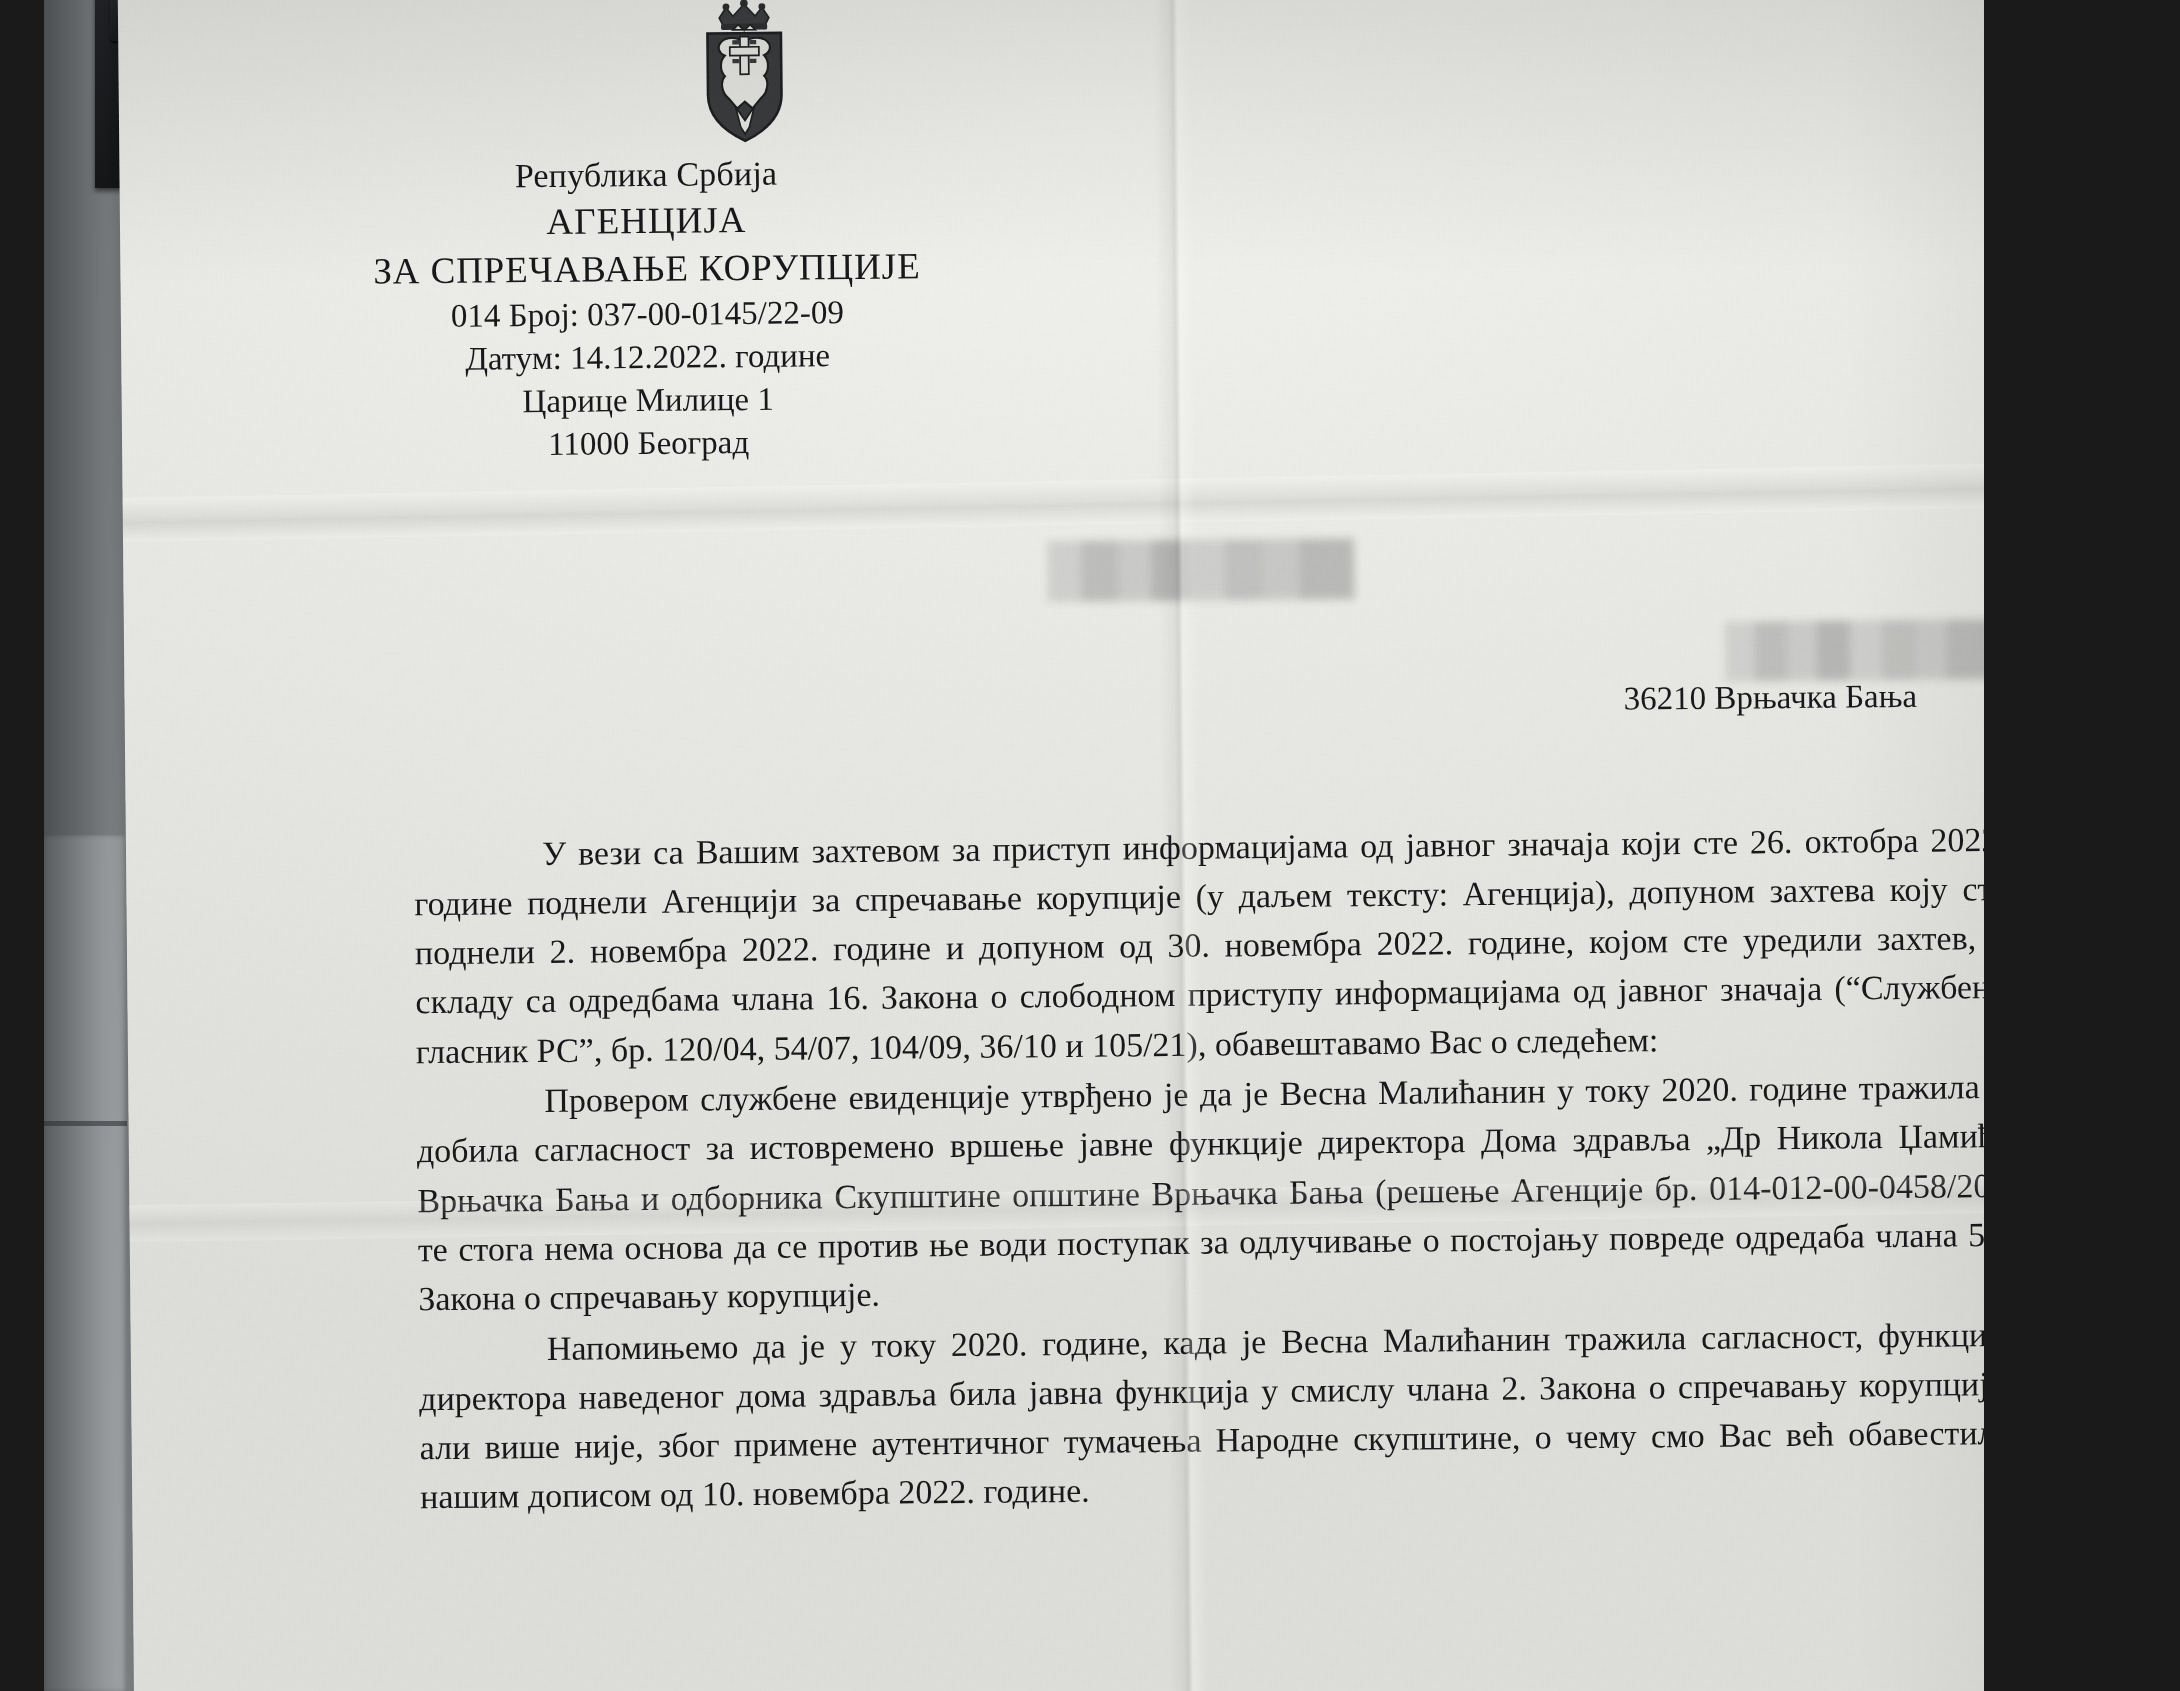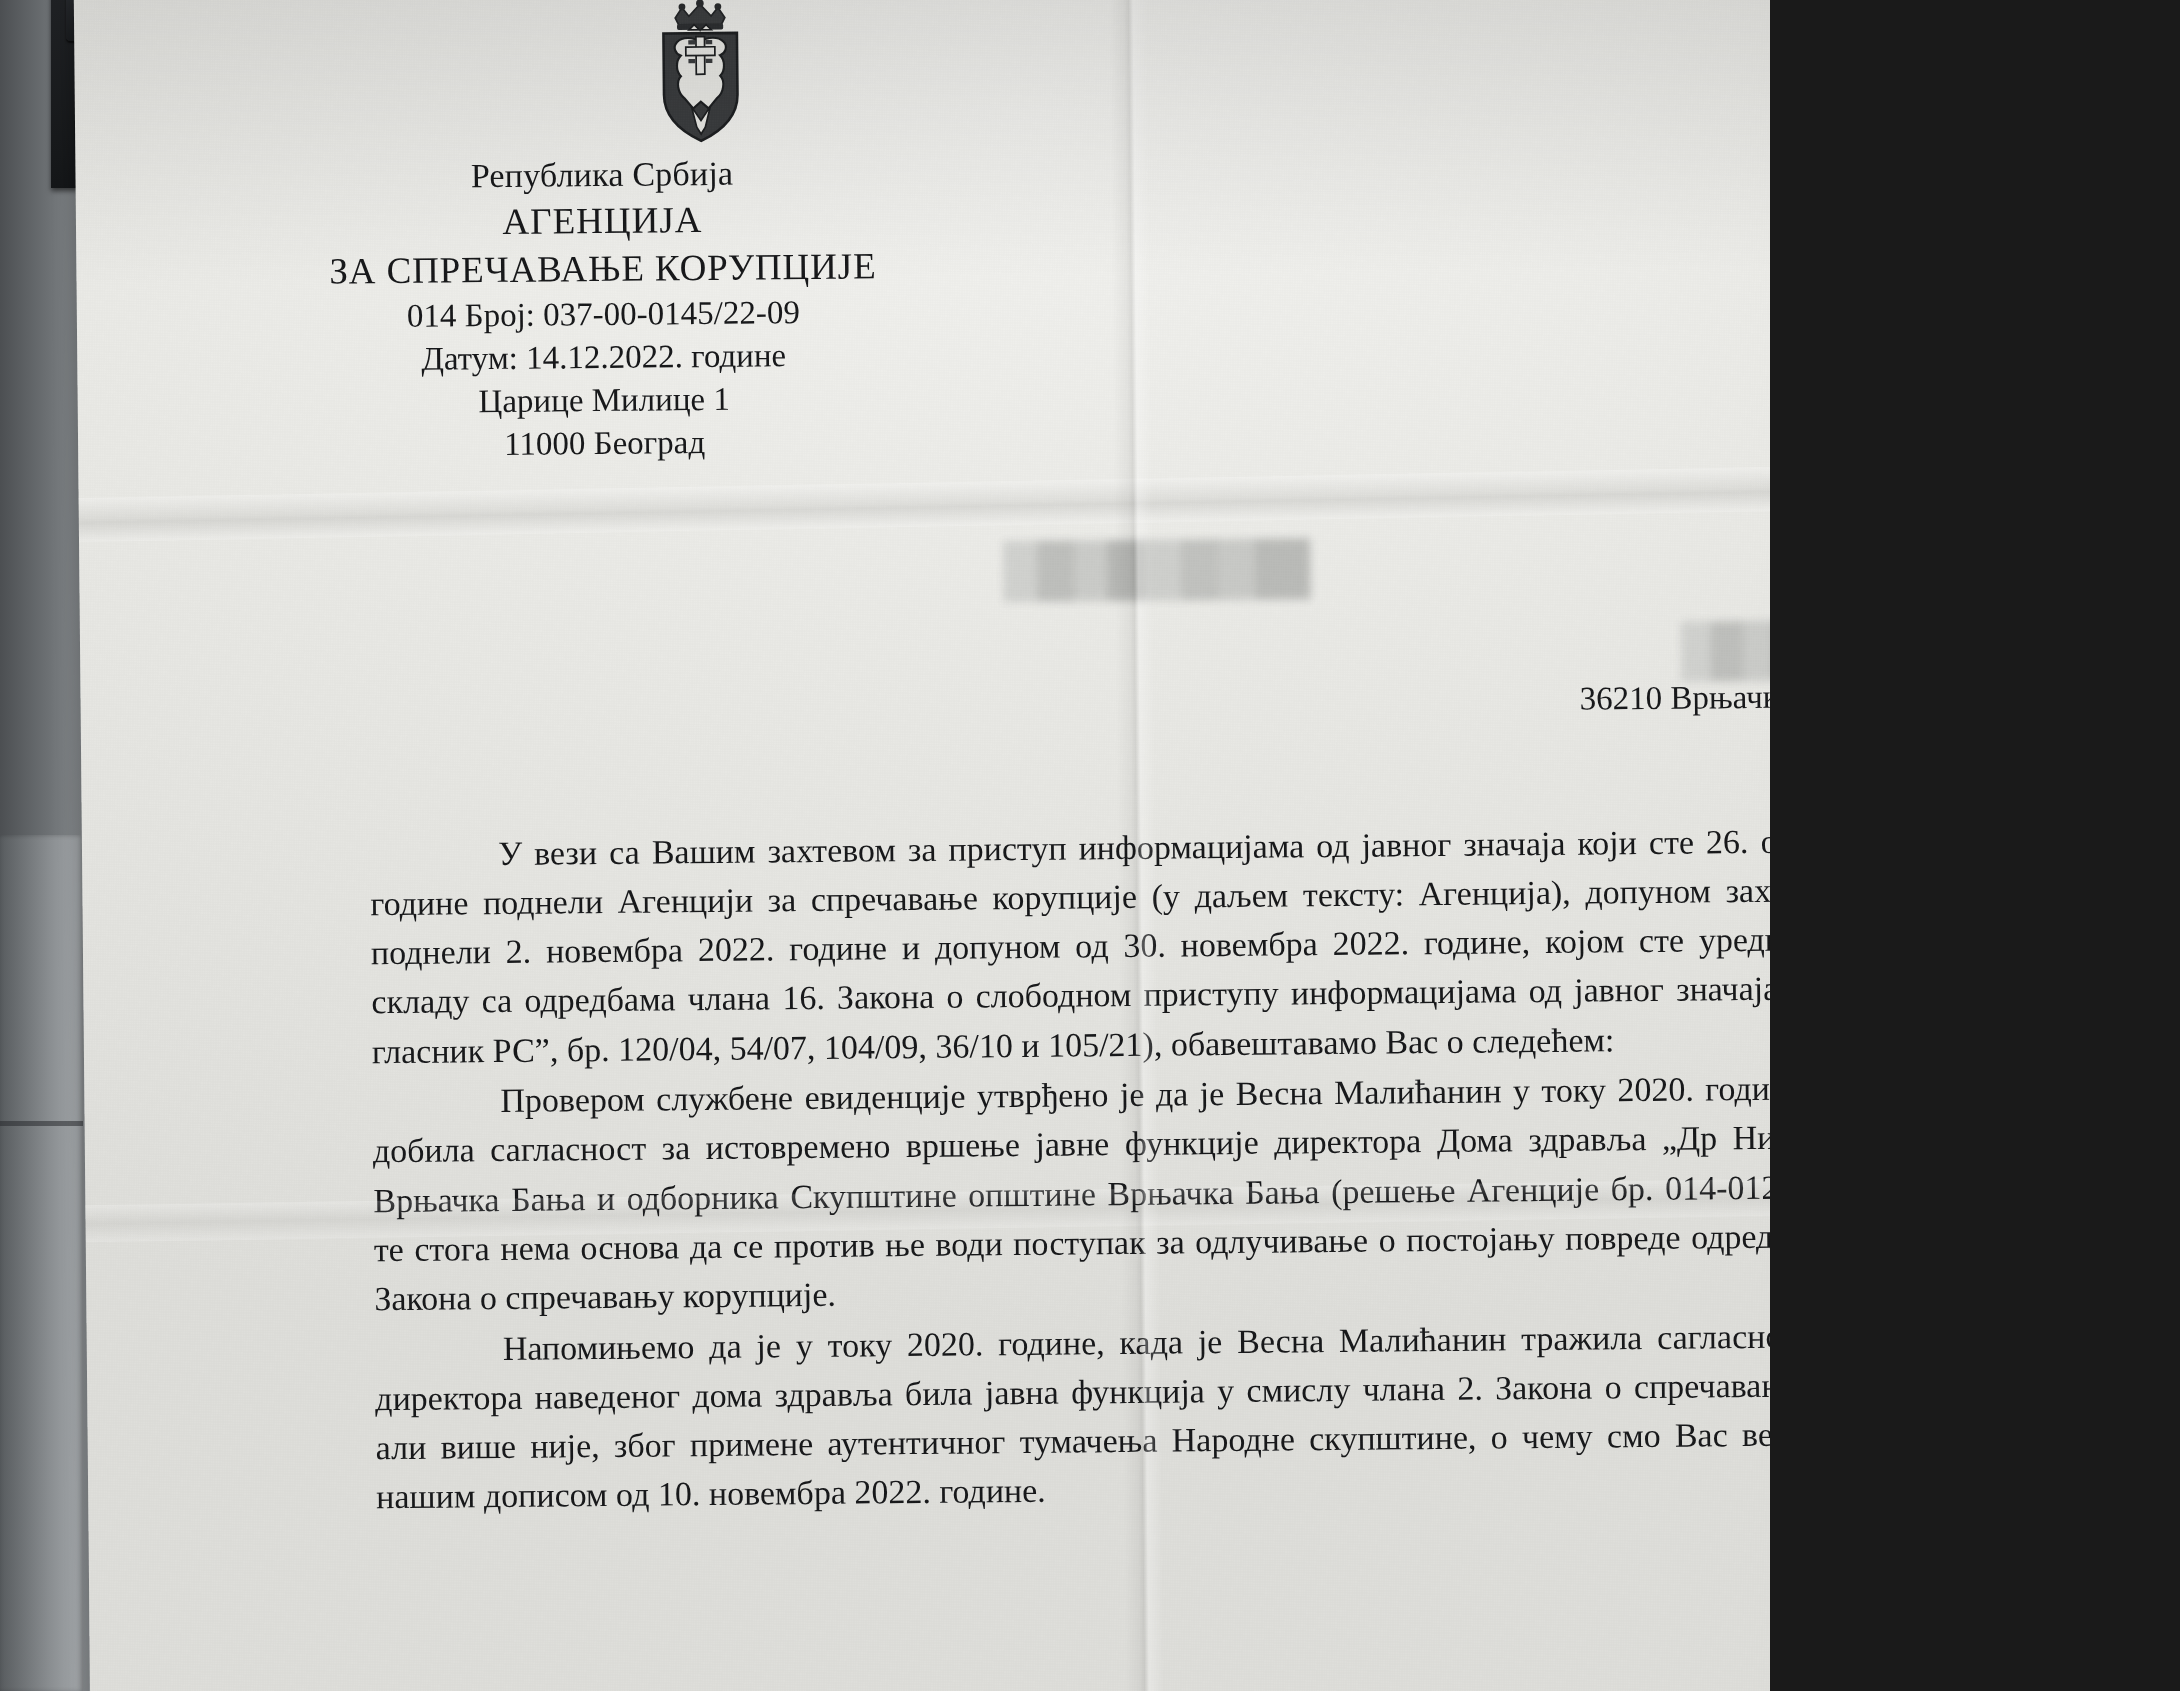--- a/index.html
+++ b/index.html
@@ -2,25 +2,26 @@
 <html style="font-size:13.6px"><head>
 <meta charset="utf-8">
 <style>
   html, body {
     margin: 0;
     padding: 0;
     background: #1a1a1a;
   }
   #stage {
     position: relative;
-    width: 1770px;
+    width: 1940px;
     height: 1692px;
     overflow: hidden;
     background: #24262a;
     font-family: "Liberation Serif", "DejaVu Serif", serif;
+    margin-left: 44px;
   }
 
   
   .desk {
     position: absolute;
     inset: 0;
     background:
       linear-gradient(100deg, #6e7276 0%, #8e9296 14%, #b9bdbf 24%, #9fa3a6 34%, #7c8083 46%, #6a6e71 60%, #777b7e 78%, #8a8e91 100%);
   }
   .desk-dark-left {

